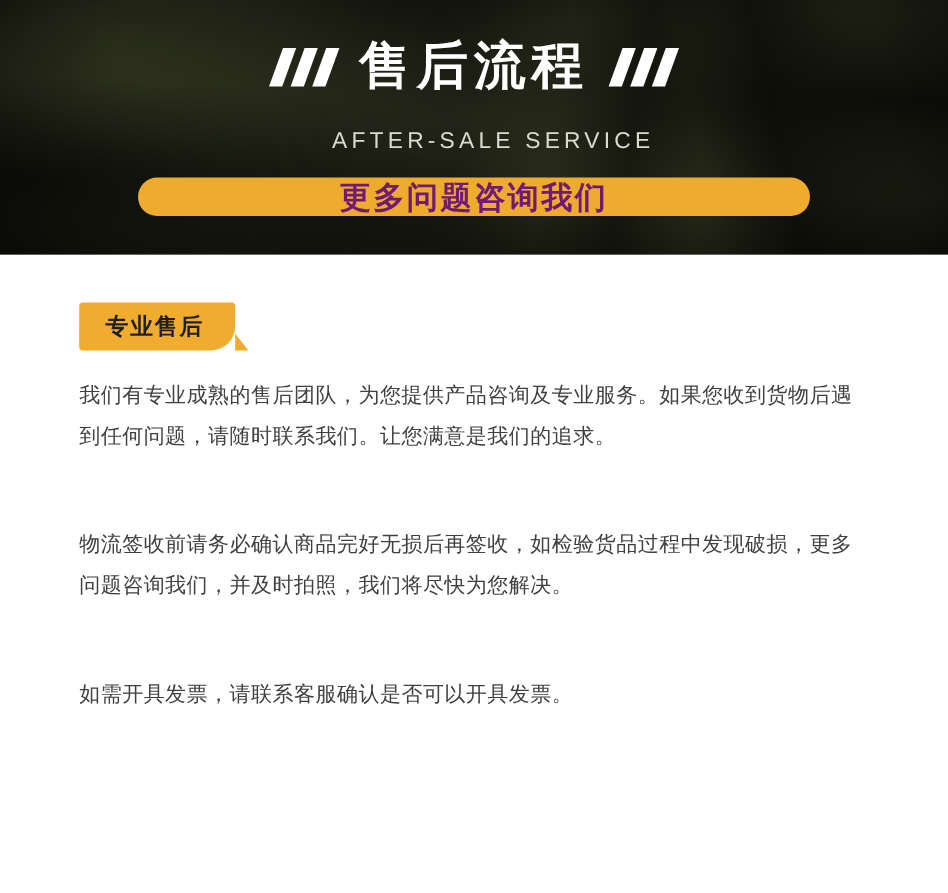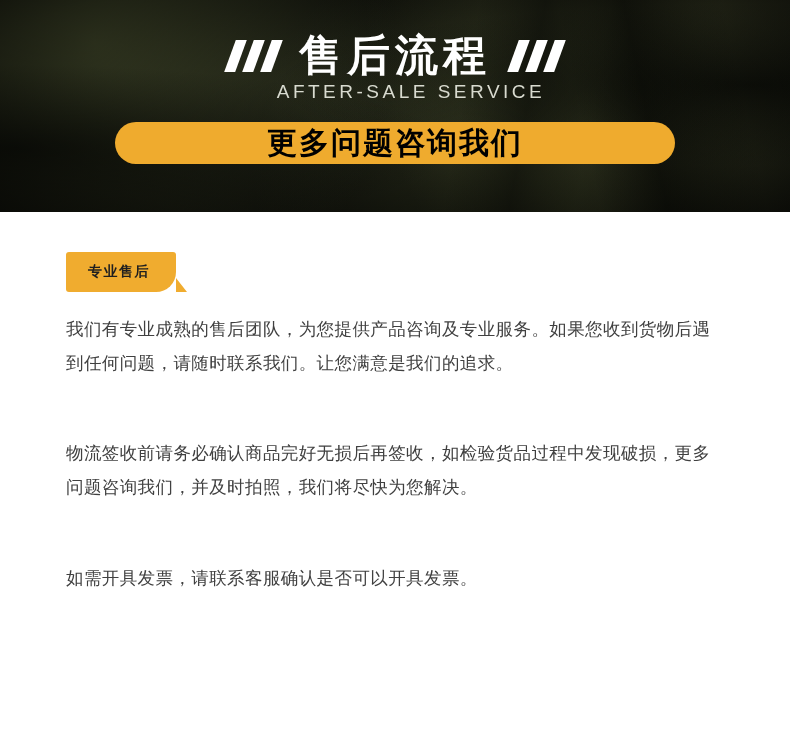--- a/index.html
+++ b/index.html
@@ -85,36 +85,36 @@
 
   .main-title {
     font-size: 43px;
     line-height: 1;
     font-weight: bold;
     color: #ffffff;
     letter-spacing: 5px;
     white-space: nowrap;
   }
   .sub-title {
-    margin-top: 4px;
+    margin-top: 30px;
     font-size: 19px;
     letter-spacing: 3.5px;
     color: #d9dbd0;
     font-weight: normal;
     padding-left: 32px;
   }
 
   .cta-pill {
     margin: 19px auto 0;
     width: 560px;
-    height: 42px;
+    height: 32px;
     border-radius: 23px;
     background: #efab2e;
-    color: #000000;
-    font-size: 30px;
+    color: #701a75;
+    font-size: 26px;
     font-weight: bold;
     letter-spacing: 2px;
     display: flex;
     align-items: center;
     justify-content: center;
     cursor: pointer;
   }
 
   
   .content {
@@ -126,21 +126,21 @@
   .section:first-child { padding-top: 40px; }
 
   .tag {
     display: inline-flex;
     align-items: center;
     justify-content: center;
     height: 40px;
     padding: 0 26px 0 22px;
     background: #f0ac2f;
     color: #1f1f1f;
-    font-size: 14px;
+    font-size: 19px;
     font-weight: bold;
     letter-spacing: 1.5px;
     border-radius: 3px 3px 20px 3px;
     position: relative;
   }
   .tag::after {
     content: "";
     position: absolute;
     right: -11px;
     bottom: 0;

